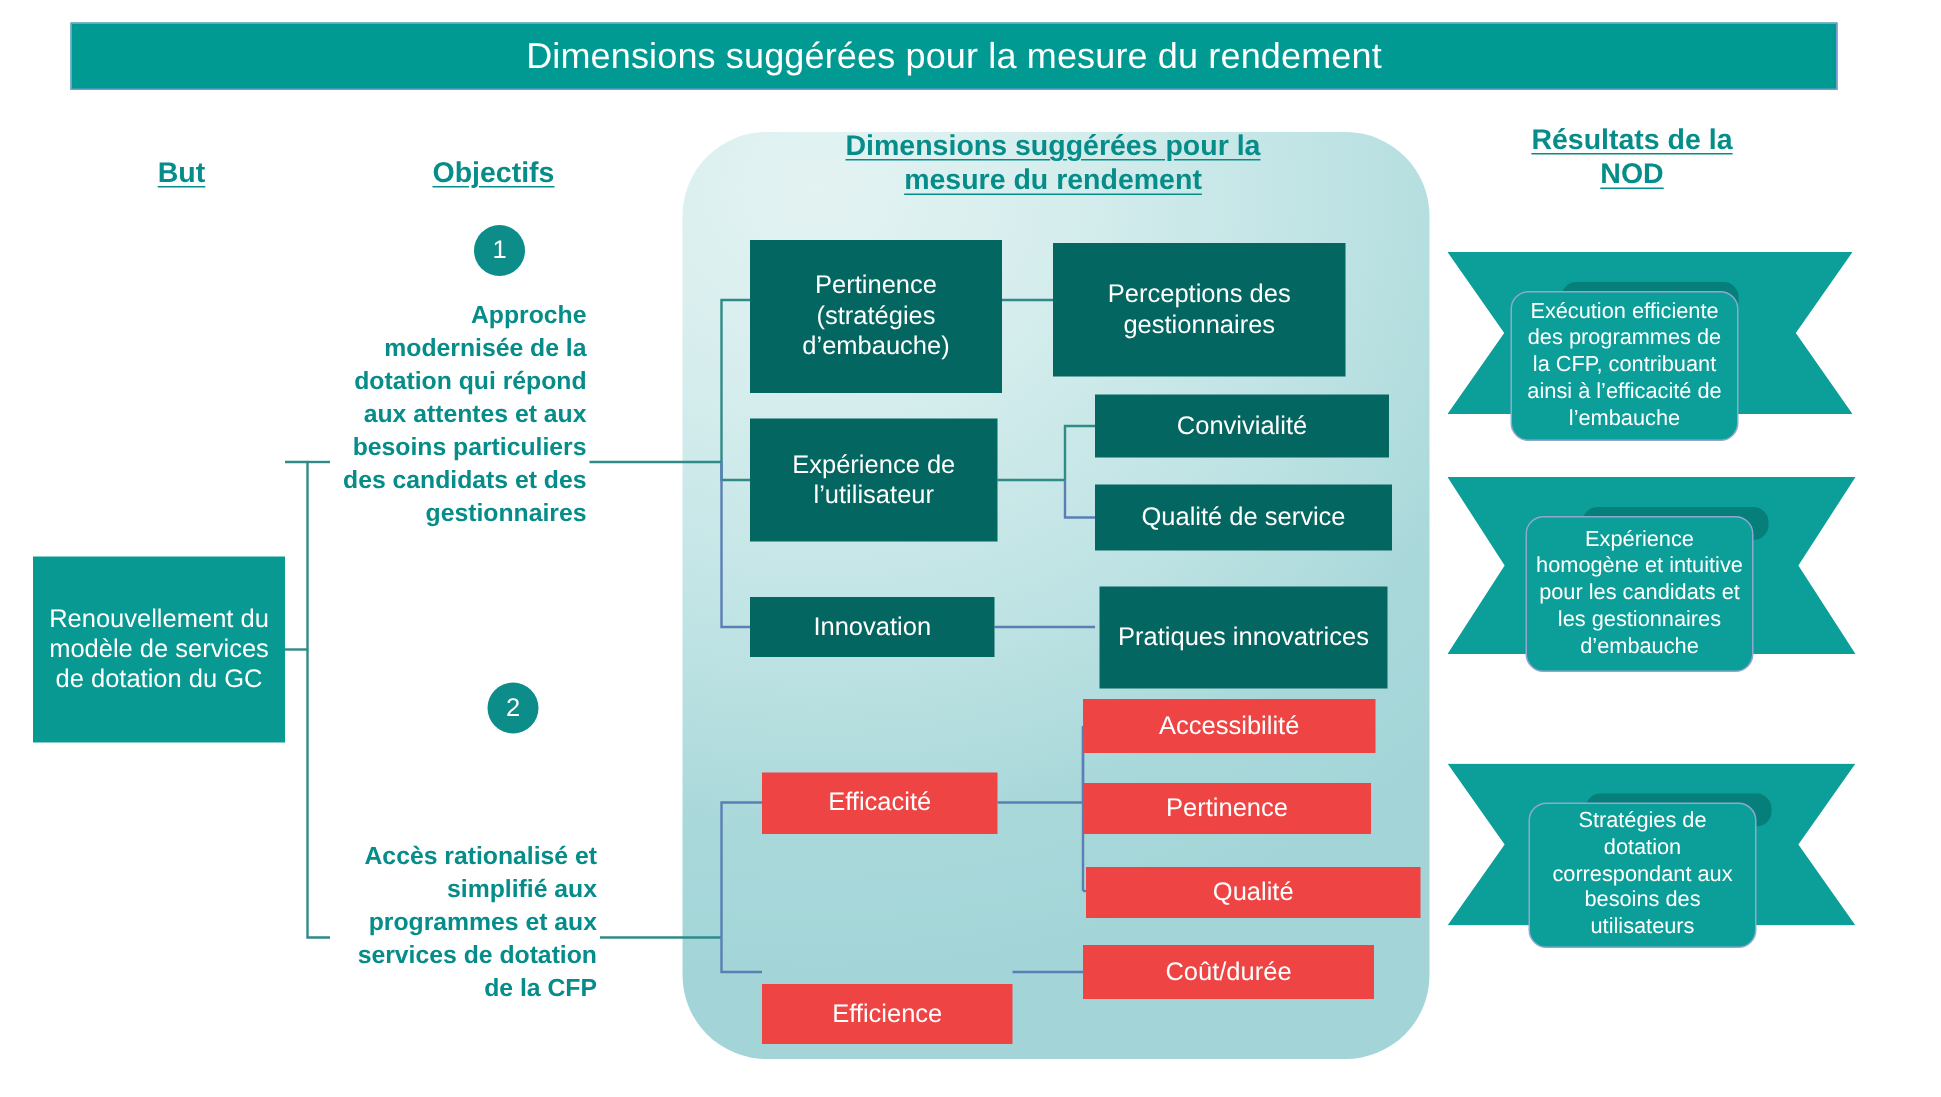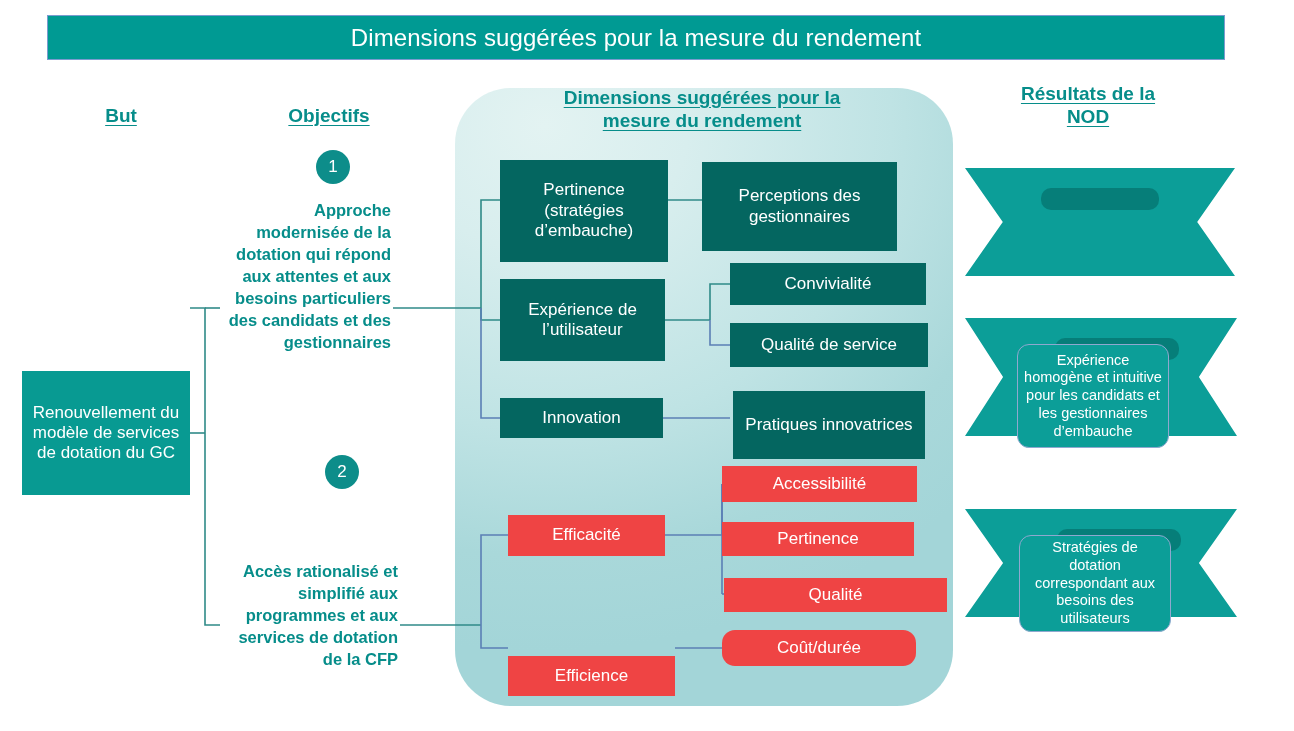--- a/index.html
+++ b/index.html
@@ -198,27 +198,30 @@
 </div>
 
 <div class="node bright" style="left:722px;top:522px;width:192px;height:34px;font-size:17px;">
   <span>Pertinence</span>
 </div>
 
 <div class="node bright" style="left:724px;top:578px;width:223px;height:34px;font-size:17px;">
   <span>Qualité</span>
 </div>
 
-<div class="node bright" style="left:722px;top:630px;width:194px;height:36px;font-size:17px;border-radius:13px;">
+<div class="node bright" style="left:722px;top:630px;width:194px;height:36px;font-size:17px;">
   <span>Coût/durée</span>
 </div>
 
 <div class="ribbon" style="left:965px;top:168px;width:270px;height:108px;">
   <div class="band"></div>
   <div class="shadow" style="left:76px;top:20px;width:118px;height:22px;"></div>
+  <div class="panel" style="left:42px;top:26px;width:152px;height:100px;font-size:14.5px;">
+    <span>Exécution  efficiente des programmes de la CFP, contribuant ainsi à l’efficacité de l’embauche</span>
+  </div>
 </div>
 
 <div class="ribbon" style="left:965px;top:318px;width:272px;height:118px;">
   <div class="band"></div>
   <div class="shadow" style="left:90px;top:20px;width:124px;height:22px;"></div>
   <div class="panel" style="left:52px;top:26px;width:152px;height:104px;font-size:14.5px;">
     <span>Expérience homogène et intuitive pour les candidats et les gestionnaires d’embauche</span>
   </div>
 </div>
 

